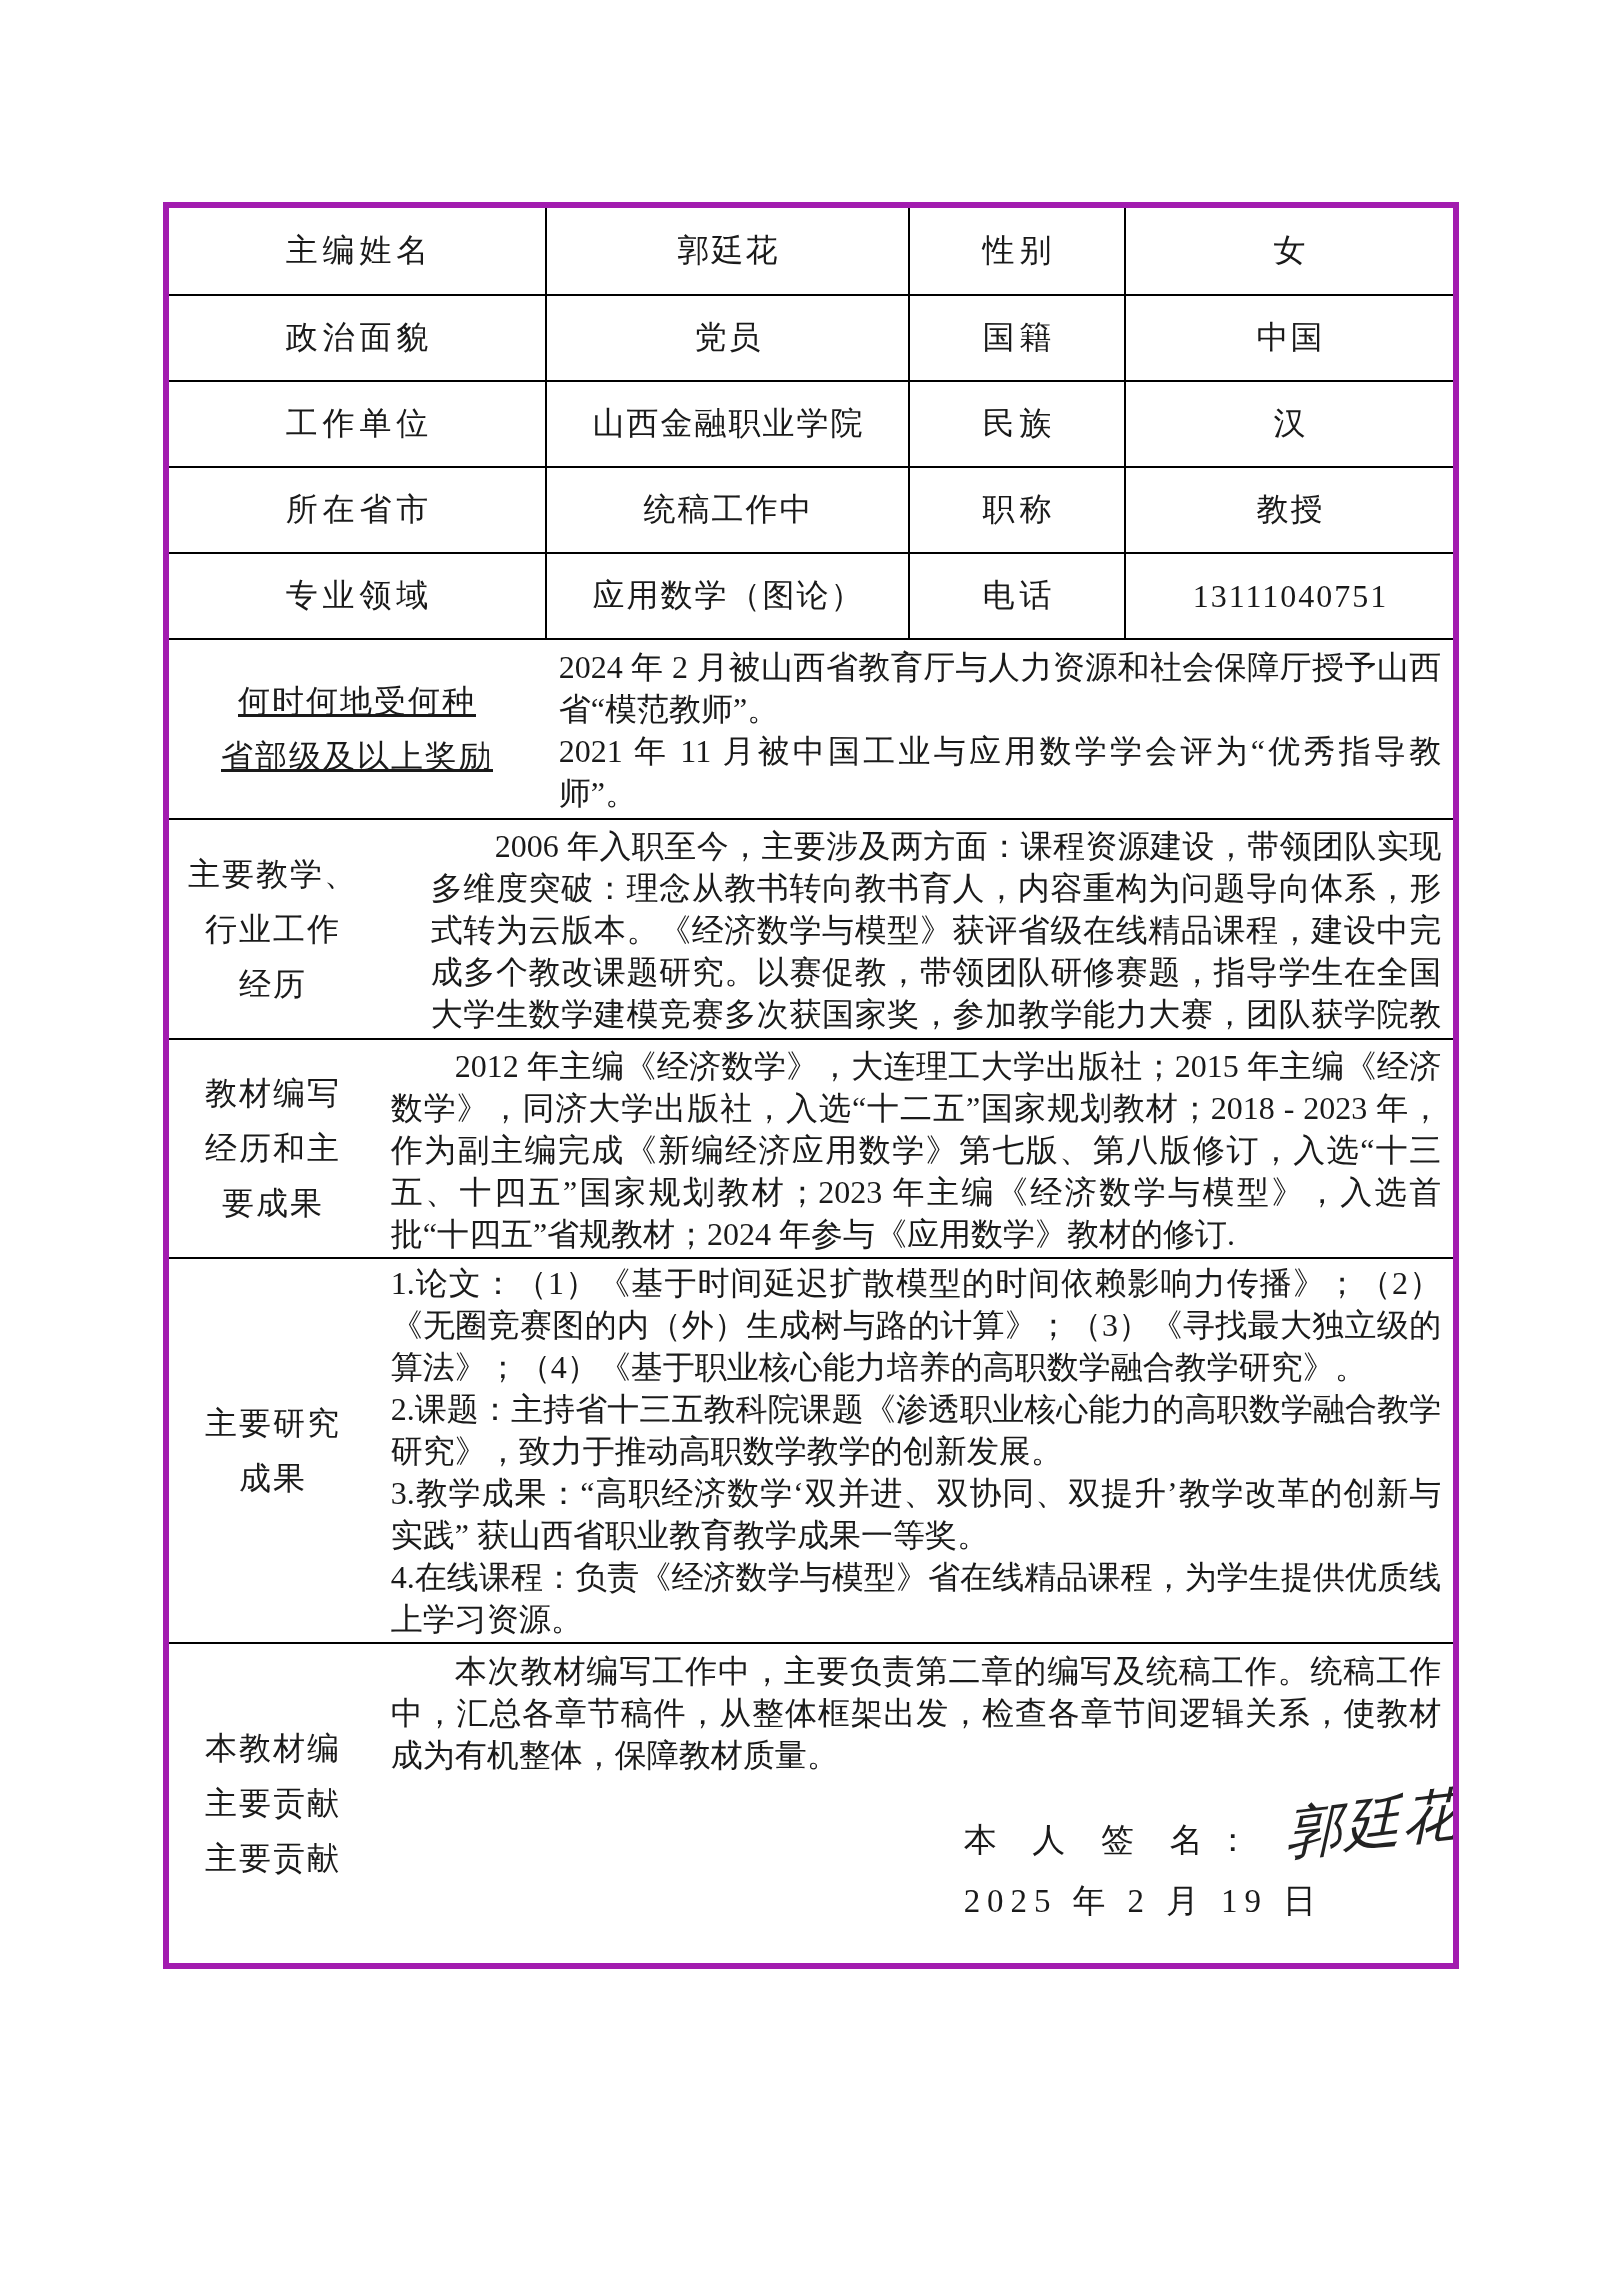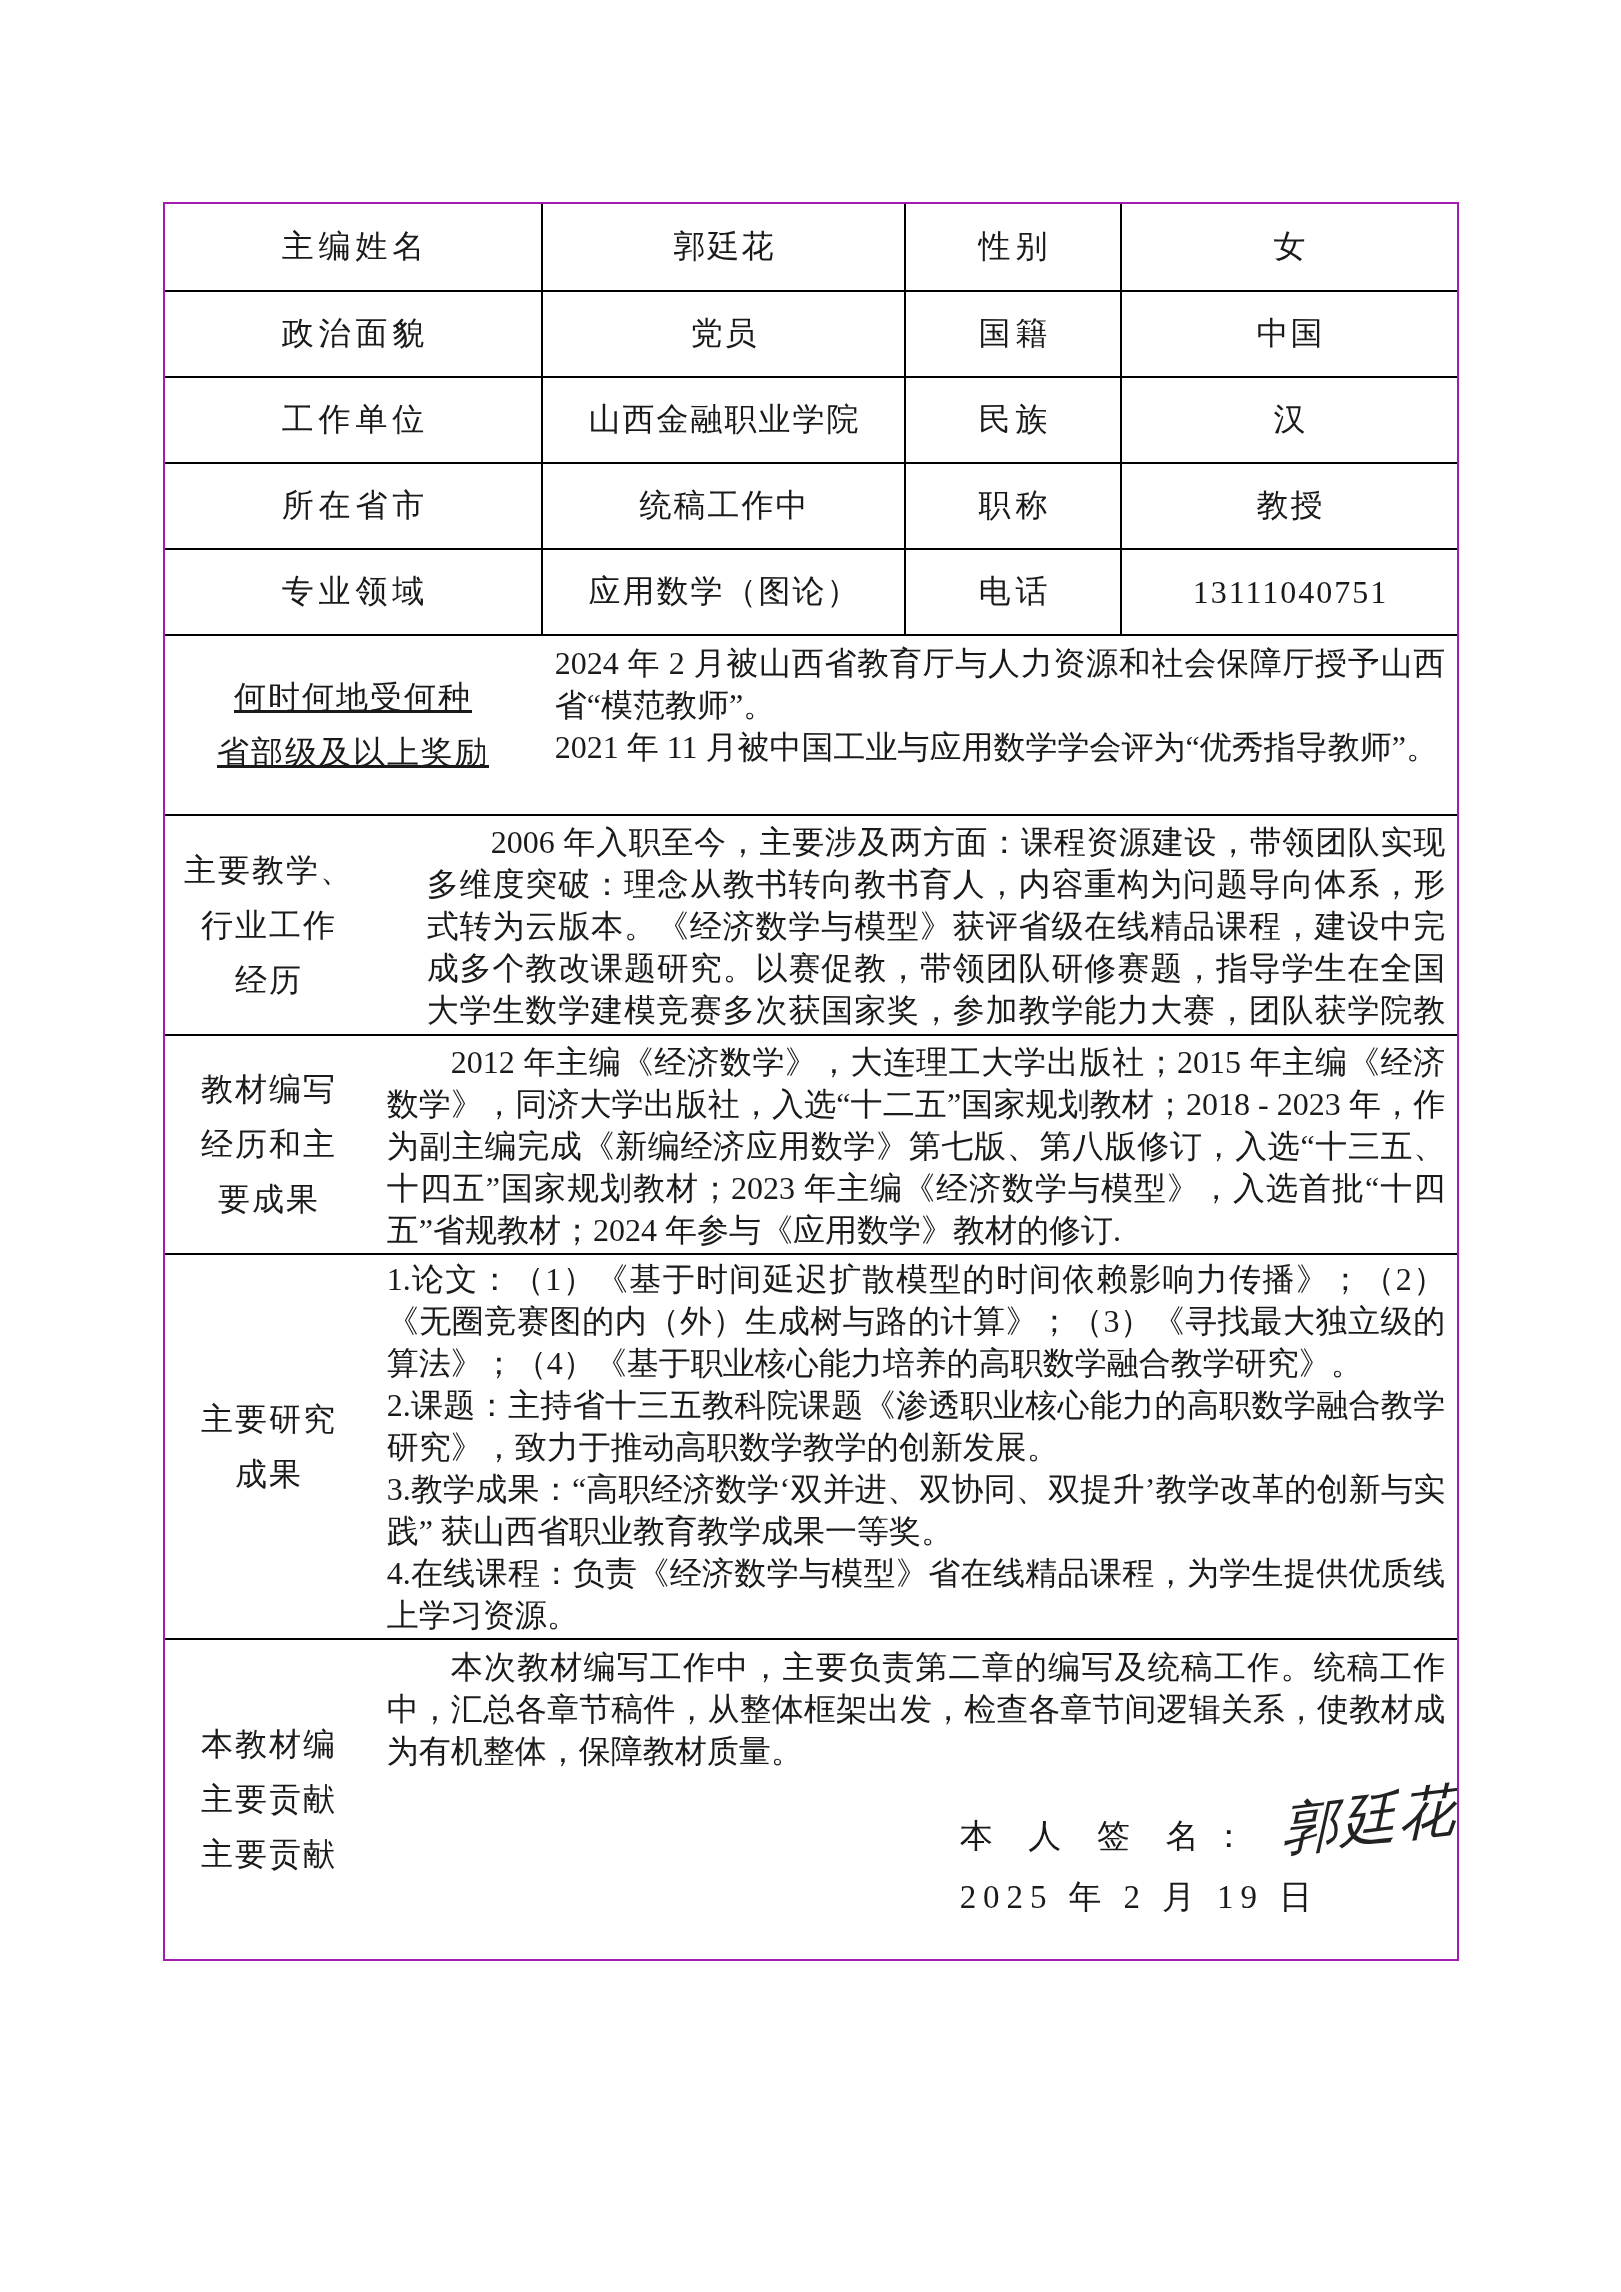--- a/index.html
+++ b/index.html
@@ -11,21 +11,21 @@
     background: #ffffff;
     font-family: "Liberation Serif", "DejaVu Serif", serif;
     color: #1a1a1a;
     overflow: hidden;
   }
   .tbl {
     position: absolute;
     left: 163px;
     top: 202px;
     width: 1296px;
-    border: 2px solid #a21caf;
+    border: 6px solid #a21caf;
     display: flex;
     flex-direction: column;
     background: #fff;
   }
   .row { display: flex; border-top: 2px solid #000; }
   .row:first-child { border-top: none; }
   .cell {
     border-left: 2px solid #000;
     display: flex;
     align-items: center;

